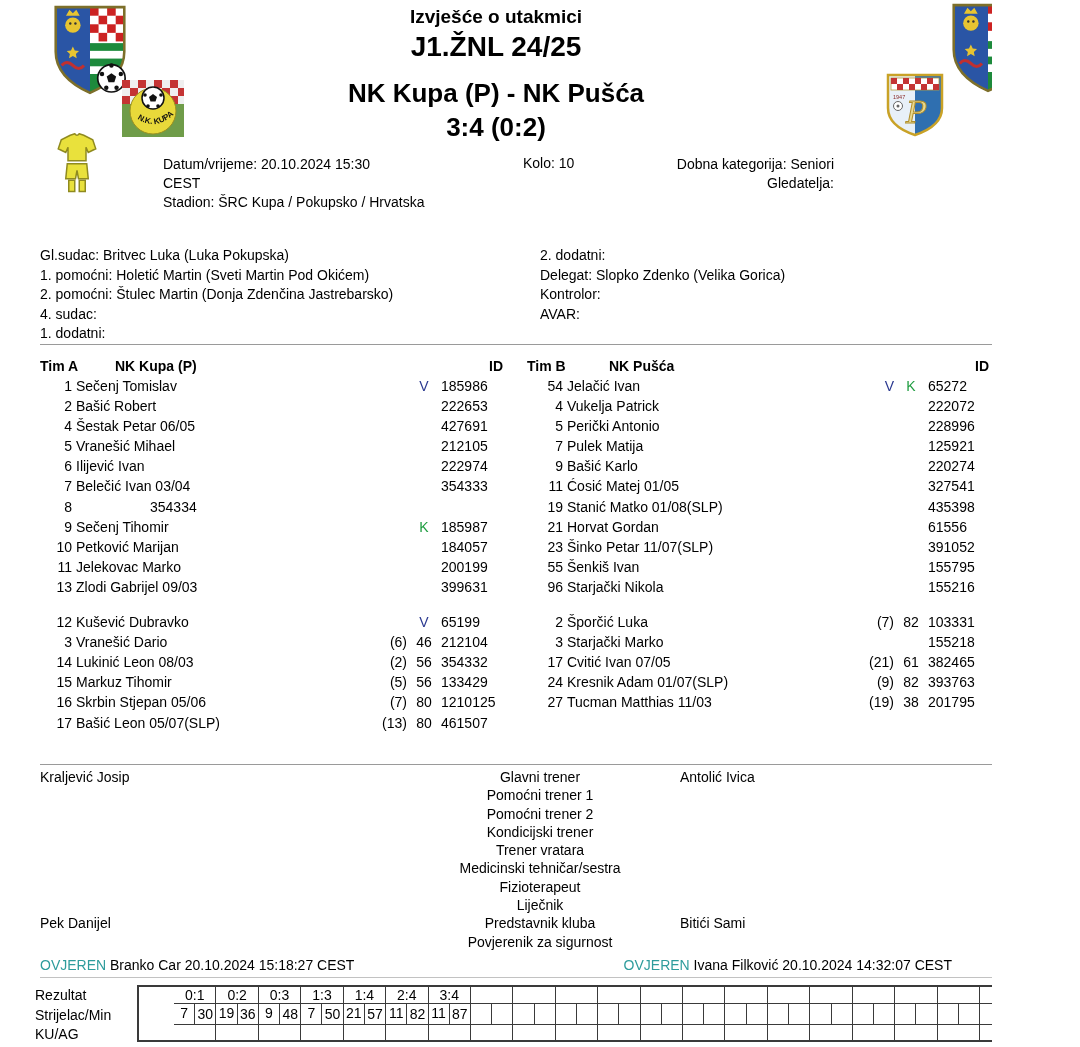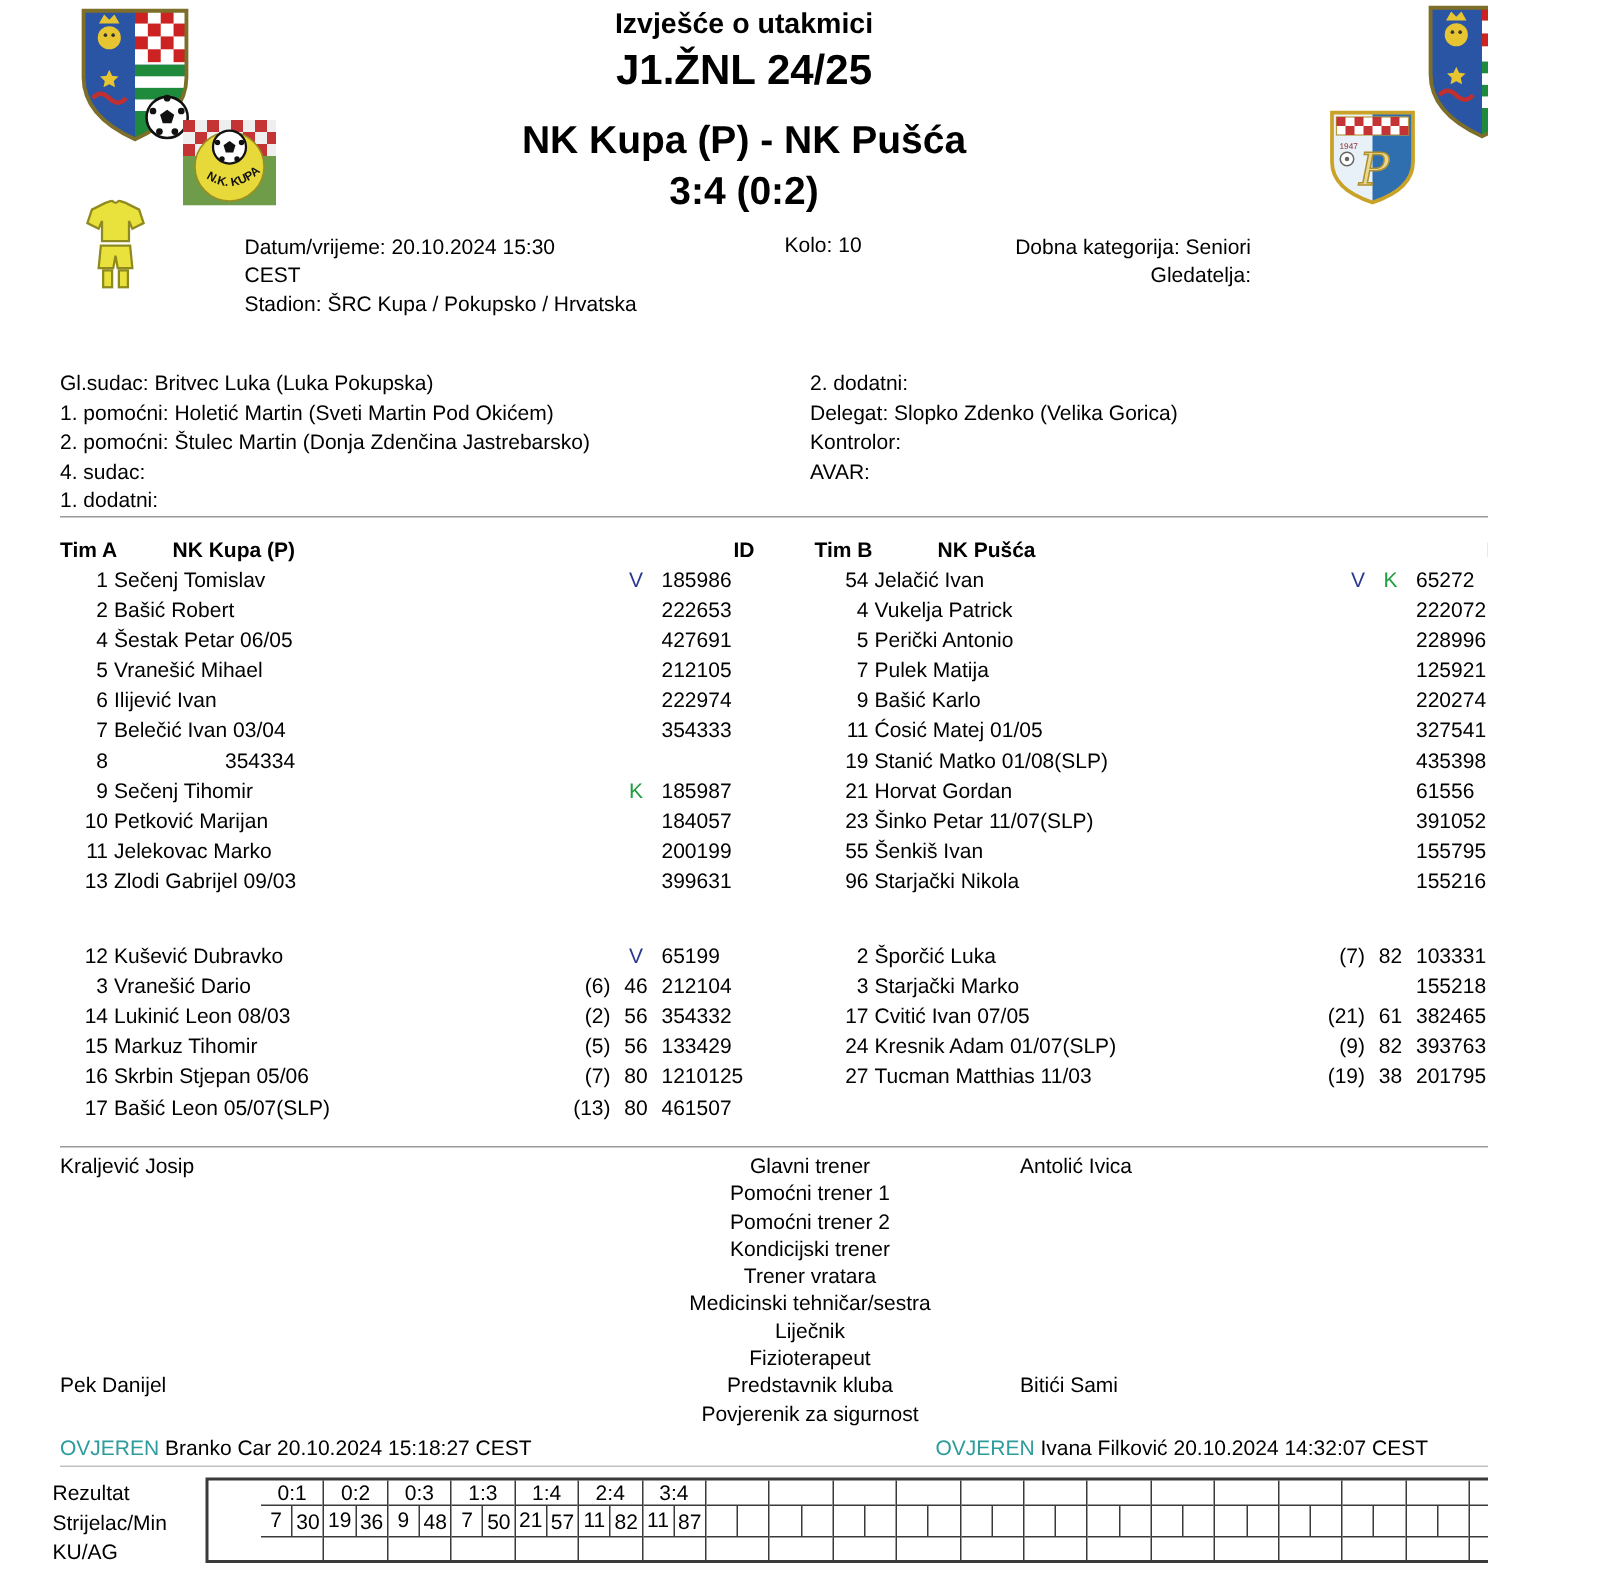--- a/index.html
+++ b/index.html
@@ -29,36 +29,36 @@
   .officials-right{position:absolute;left:540px;top:246px;line-height:19.5px;}
 
   .divider{position:absolute;left:40px;width:1000px;height:1px;background:#9a9a9a;}
   #div1{top:344px;}
   #div2{top:764px;}
   #div3{top:977px;background:#c2c2c2;}
 
   
   .team{position:absolute;top:356px;}
   #team-a{left:40px;width:477px;}
-  #team-b{left:543px;width:484px;}
+  #team-b{left:527px;width:484px;}
   .theader{display:flex;font-weight:bold;height:20px;line-height:20px;}
   .th-label{width:75px;flex:none;}
   #team-b .th-label{width:82px;}
   .th-name{flex:1;}
   .th-id{width:72px;text-align:right;padding-right:14px;flex:none;}
   #team-b .th-id{width:76px;padding-right:22px;}
   .prow{display:flex;height:20.1px;line-height:20.1px;white-space:nowrap;}
   .pnum{width:32px;text-align:right;flex:none;}
   #team-b .pnum{width:36px;}
   .pname{flex:1;margin-left:4px;overflow:hidden;}
   .pc1{width:44px;text-align:right;flex:none;}
   .pc2{width:34px;text-align:center;flex:none;}
   .pid{width:72px;text-align:left;flex:none;padding-right:4px;}
   #team-b .pid{width:76px;padding-right:7px;}
-  .subs{margin-top:30px;}
+  .subs{margin-top:15px;}
   .badge-v{color:#2b3990;}
   .badge-k{color:#1f9d40;}
 
   
   .staff{position:absolute;left:40px;top:768px;width:1000px;}
   .staff-row{position:relative;height:18.3px;line-height:18.3px;}
   .staff-left{position:absolute;left:0;top:0;}
   .staff-role{display:block;text-align:center;}
   .staff-right{position:absolute;left:640px;top:0;}
 
@@ -514,26 +514,26 @@
         <span class="staff-role">Trener vratara</span>
         <span class="staff-right"></span>
       </div>
       <div class="staff-row">
         <span class="staff-left"></span>
         <span class="staff-role">Medicinski tehničar/sestra</span>
         <span class="staff-right"></span>
       </div>
       <div class="staff-row">
         <span class="staff-left"></span>
+        <span class="staff-role">Fizioterapeut</span>
+        <span class="staff-right"></span>
+      </div>
+      <div class="staff-row">
+        <span class="staff-left"></span>
         <span class="staff-role">Liječnik</span>
-        <span class="staff-right"></span>
-      </div>
-      <div class="staff-row">
-        <span class="staff-left"></span>
-        <span class="staff-role">Fizioterapeut</span>
         <span class="staff-right"></span>
       </div>
       <div class="staff-row">
         <span class="staff-left">Pek Danijel</span>
         <span class="staff-role">Predstavnik kluba</span>
         <span class="staff-right">Bitići Sami</span>
       </div>
       <div class="staff-row">
         <span class="staff-left"></span>
         <span class="staff-role">Povjerenik za sigurnost</span>

